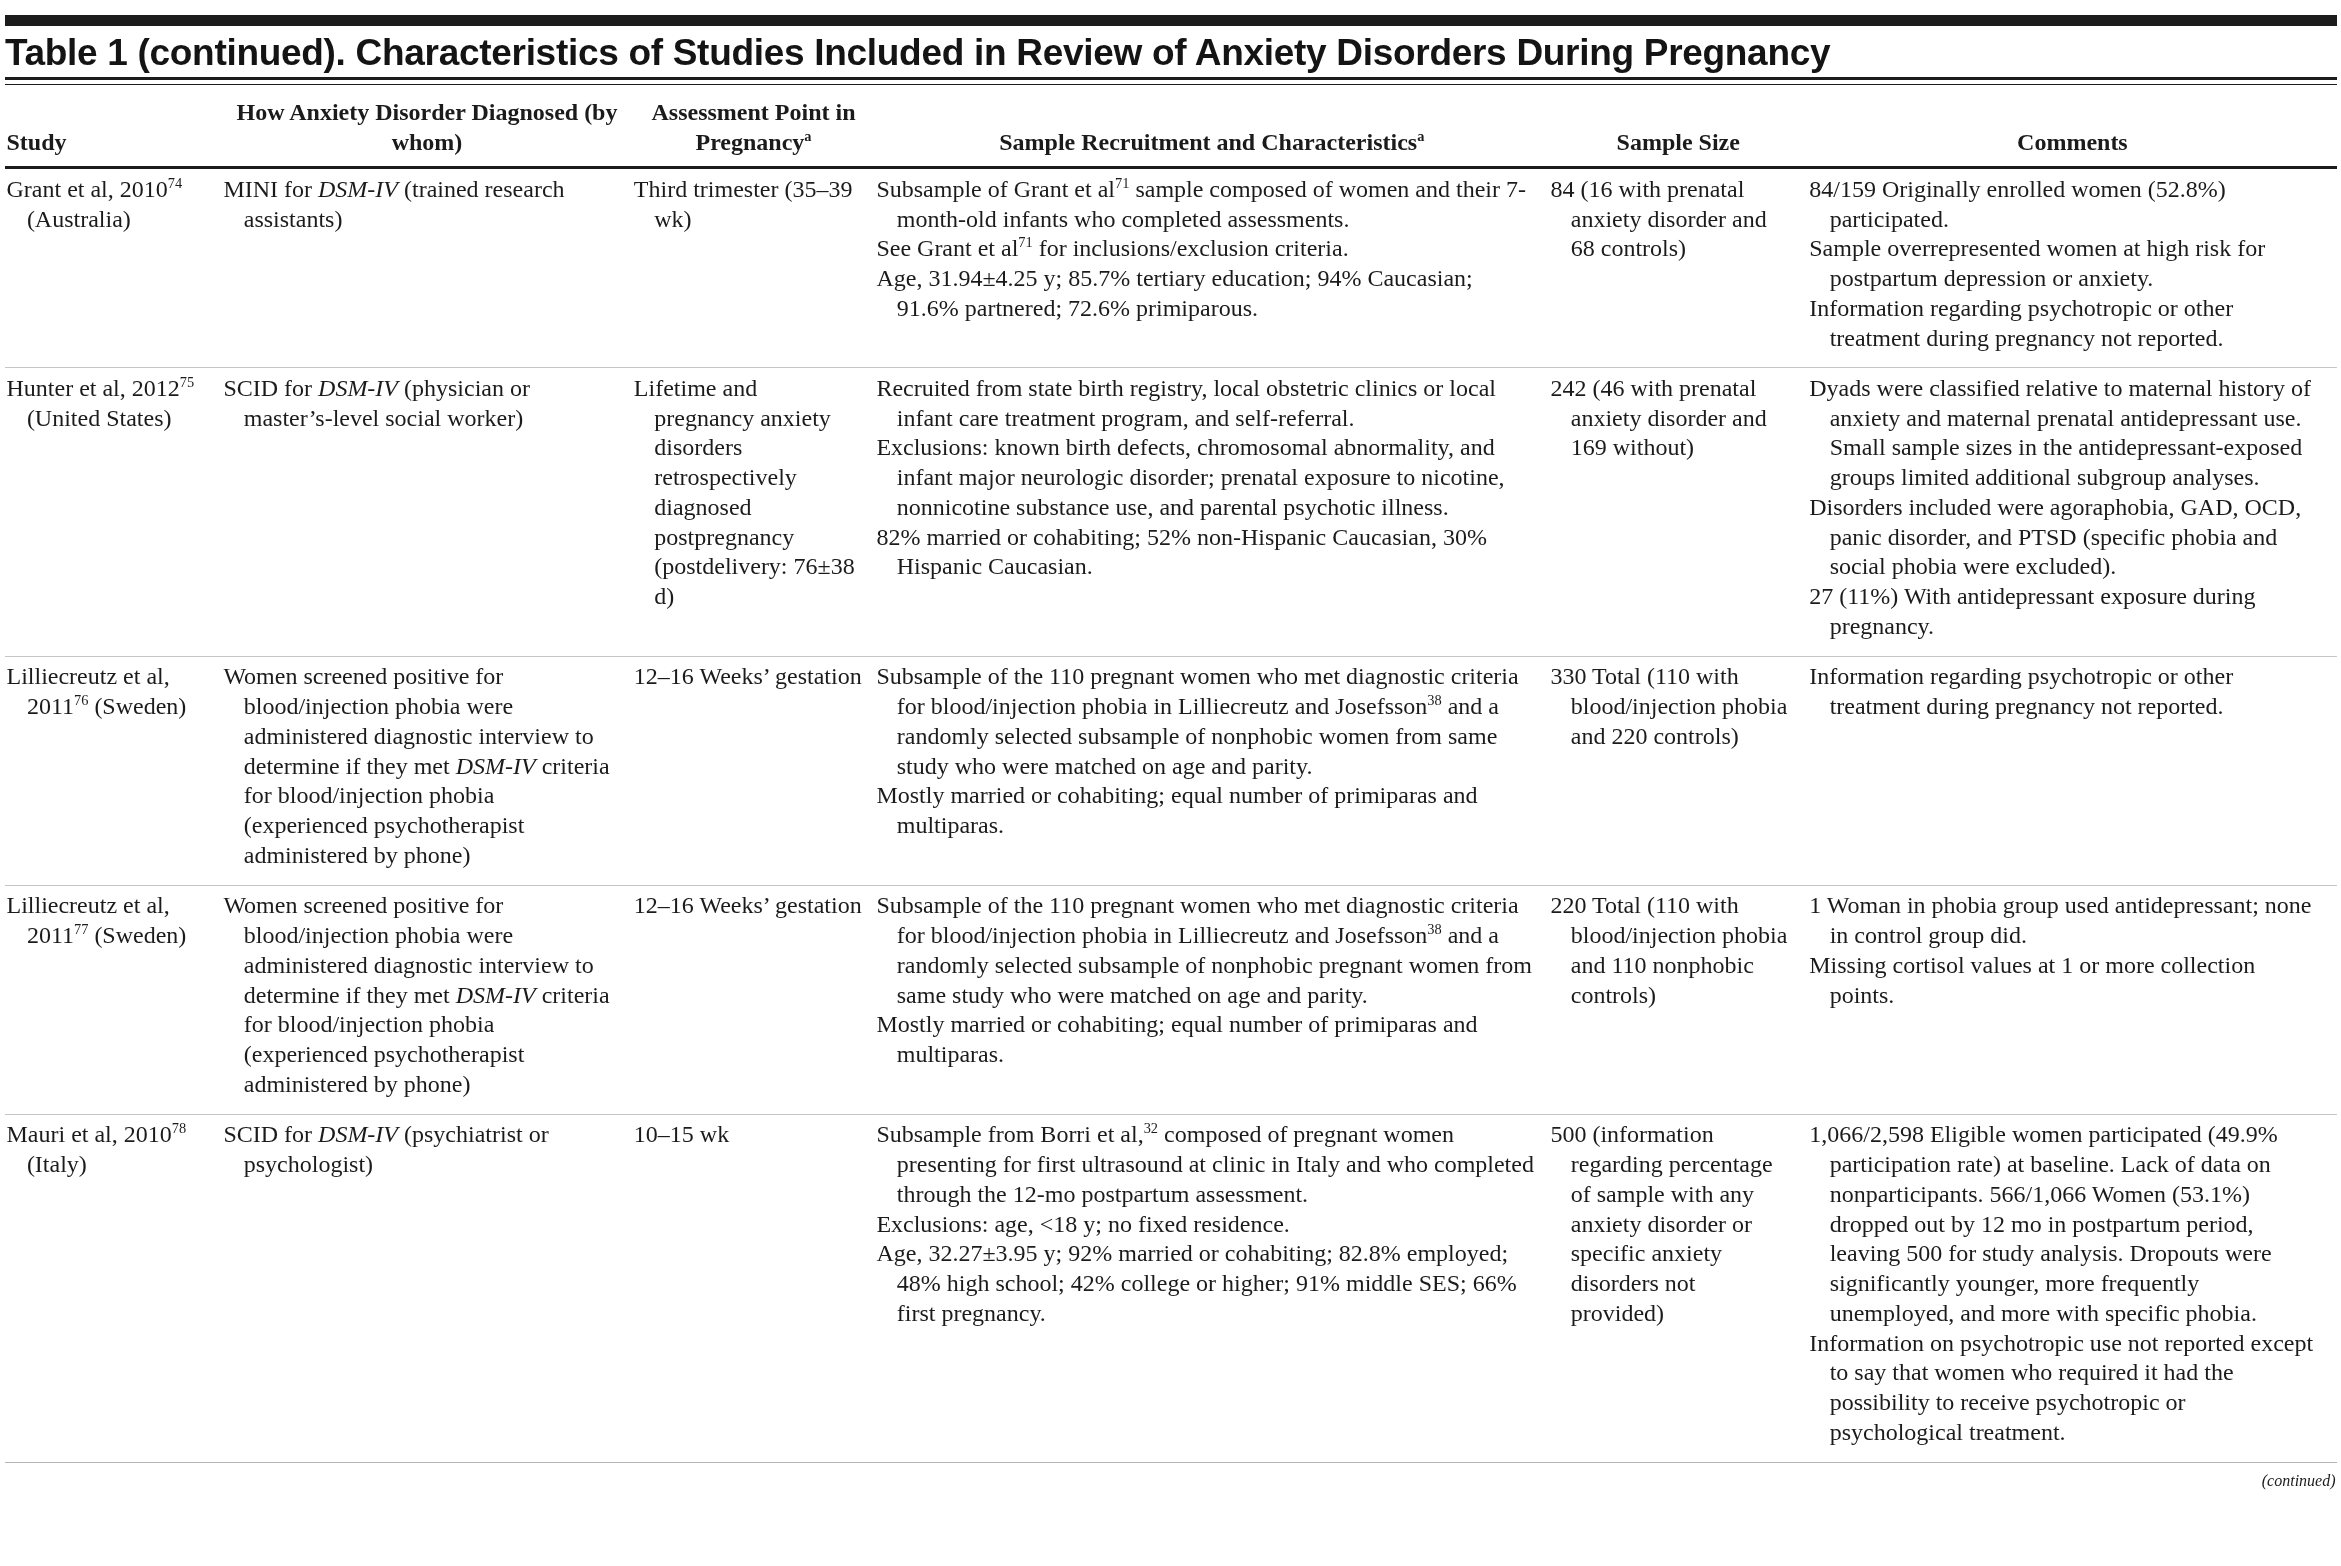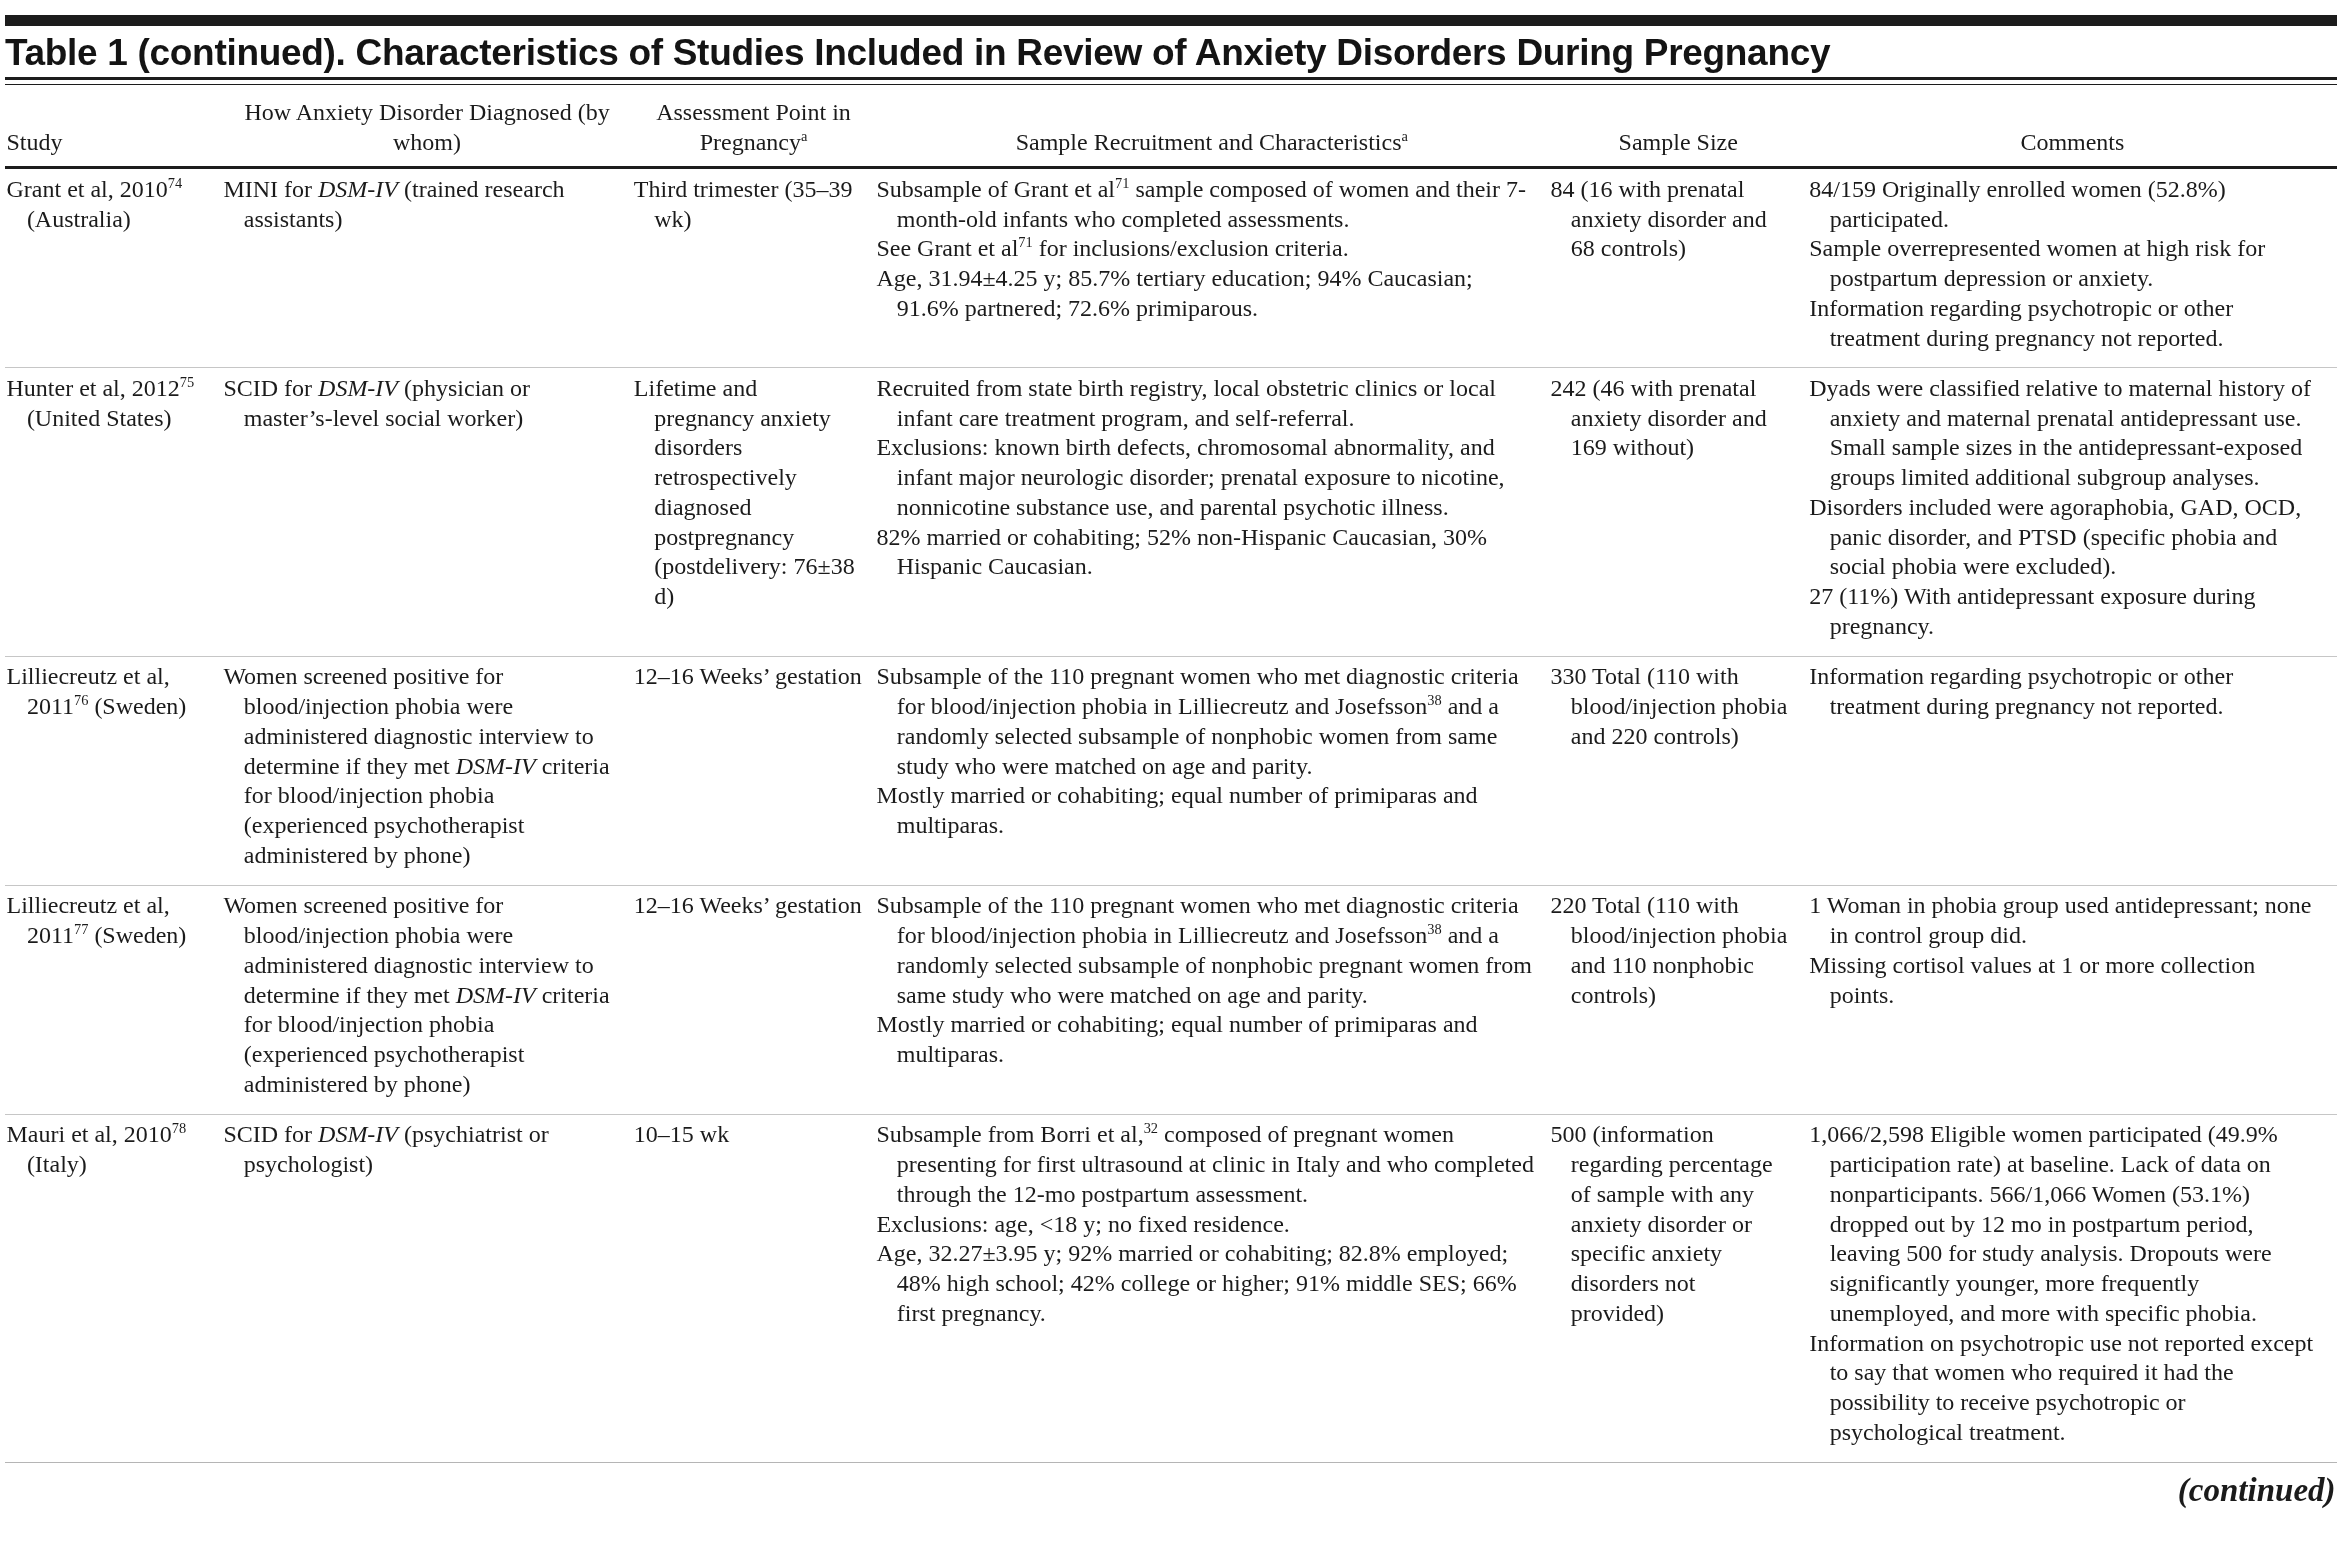--- a/index.html
+++ b/index.html
@@ -45,21 +45,21 @@
     line-height: 1.24;
   }
   col.c-study       { width: 9.3%;  }
   col.c-diagnosed   { width: 17.6%; }
   col.c-assessment  { width: 10.4%; }
   col.c-recruitment { width: 28.9%; }
   col.c-sample-size { width: 11.1%; }
   col.c-comments    { width: 22.7%; }
 
   thead th {
-    font-weight: normal;
+    font-weight: bold;
     vertical-align: bottom;
     text-align: center;
     padding: 13px 8.2px 8.2px 8.2px;
     border-bottom: 3.3px solid #1c1c1c;
   }
   thead th.h-study {
     text-align: left;
     padding-left: 1.6px;
   }
   tbody td {
@@ -77,23 +77,23 @@
     text-indent: -0.85em;
     font-family: Liberation Serif, serif;
   }
   sup {
     font-size: 0.6em;
     line-height: 0;
     vertical-align: super;
   }
   .continued-note {
     text-align: right;
-    font-weight: 700;
+    font-weight: 400;
     font-style: italic;
-    font-size: 33px;
+    font-size: 16px;
     padding: 9.8px 1.6px 13px 0;
   }
 </style>
 </head>
 <body>
 
 <div class="page">
 
   <div class="top-bar"></div>
 

